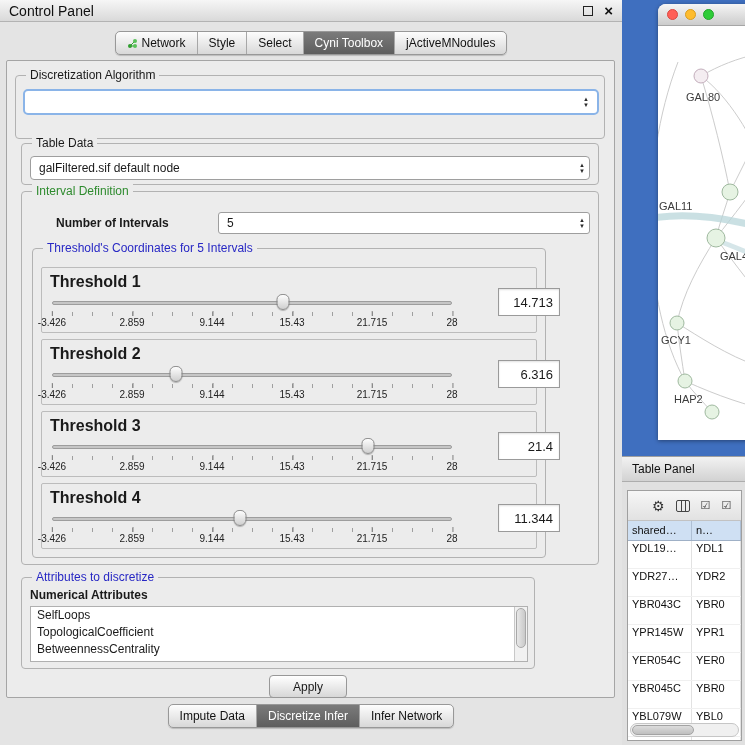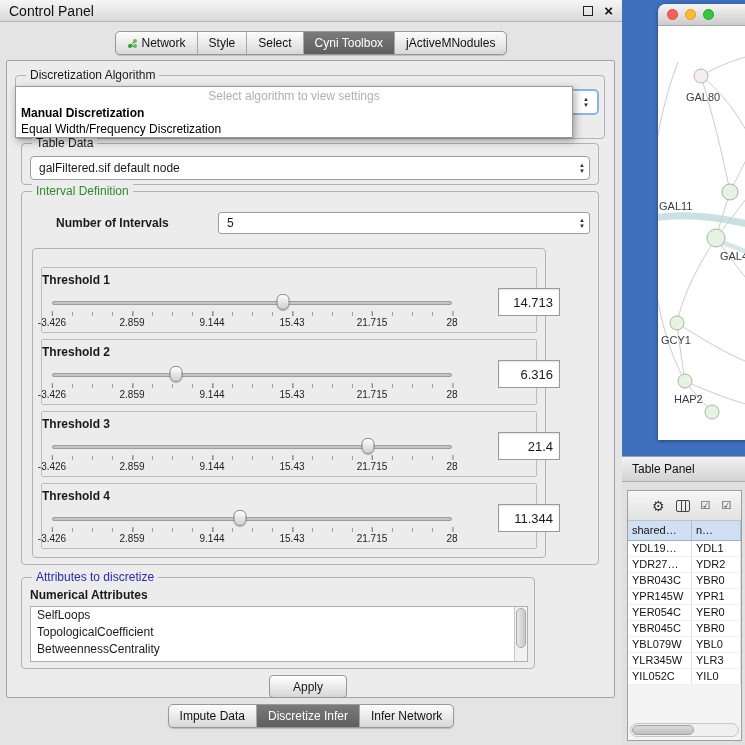--- a/index.html
+++ b/index.html
@@ -56,21 +56,21 @@
 
   
   .interval-group { left:14px; top:130px; width:578px; height:374px; }
   .noi-label { position:absolute; left:34px; top:24px; font-weight:bold; font-size:12px; }
   .noi-spinner { position:absolute; left:196px; top:20px; width:372px; height:22px; background:#fff;
     border:1px solid #9e9e9e; border-radius:3px; display:flex; align-items:center; padding-left:8px; font-size:12px; }
   .noi-value { flex:1; }
 
   .thr-group { position:absolute; left:10px; top:56px; width:514px; height:310px; border:1px solid #b2b2b2; border-radius:4px; }
   .thr-panel { position:absolute; left:8px; width:496px; height:66px; border:1px solid #bcbcbc; border-radius:2px; background:#ececec; }
-  .thr-label { position:absolute; left:0; top:5px; font-weight:bold; font-size:12px; }
+  .thr-label { position:absolute; left:8px; top:5px; font-weight:bold; font-size:16px; }
   .thr-slider { position:absolute; left:10px; top:26px; width:400px; height:18px; }
   .thr-track { position:absolute; left:0; right:0; top:7px; height:4px; background:#c6c6c6;
     border:1px solid #9d9d9d; border-radius:2px; }
   .thr-thumb { position:absolute; top:0; width:13px; height:16px; transform:translateX(-50%);
     background:linear-gradient(#fdfdfd,#cfcfcf); border:1px solid #8e8e8e;
     border-radius:6px 6px 7px 7px; box-shadow:0 1px 1px rgba(0,0,0,.25); }
   .thr-ticks { position:absolute; left:10px; top:44px; width:400px; height:16px; }
   .thr-minor { position:absolute; left:0; right:0; top:0; height:4px;
     background-image:repeating-linear-gradient(to right,#9f9f9f 0,#9f9f9f 1px,transparent 1px,transparent 20px); }
   .tick-label { position:absolute; top:5px; transform:translateX(-50%); font-size:10px; color:#222; white-space:nowrap; }
@@ -115,21 +115,21 @@
   .tp-toolbar { height:30px; background:linear-gradient(#f6f6f6,#e2e2e2); border-bottom:1px solid #c2c2c2;
     display:flex; align-items:center; gap:11px; padding-left:24px; }
   .tb-icon { font-size:14px; color:#333; line-height:14px; }
   .tb-cols { width:14px; height:12px; border:1.5px solid #444; border-radius:2px; position:relative; }
   .tb-cols::before { content:''; position:absolute; left:4px; top:0; width:1.5px; height:100%; background:#444; }
   .tb-cols::after { content:''; position:absolute; left:8px; top:0; width:1.5px; height:100%; background:#444; }
   .tb-check { font-size:11px; color:#333; }
   .tp-grid { width:113px; }
   .tp-hrow { display:flex; height:20px; background:#cfe0f3; border-bottom:1px solid #9fb0c6; }
   .tp-hcell { font-size:11px; color:#111; padding:3px 0 0 4px; border-right:1px solid #aebfd4; overflow:hidden; white-space:nowrap; }
-  .tp-row { display:flex; height:16px; background:#fff; border-bottom:1px solid #f0f0f0; }
+  .tp-row { display:flex; height:28px; background:#fff; border-bottom:1px solid #f0f0f0; }
   .tp-cell { font-size:11px; color:#111; padding:1px 0 0 4px; border-right:1px solid #e2e2e2; overflow:hidden; white-space:nowrap; }
   .c1 { width:64px; } .c2 { flex:1; }
   .tp-hscroll { position:absolute; left:2px; right:2px; bottom:3px; height:14px; background:#f0f0f0;
     border:1px solid #c6c6c6; border-radius:7px; }
   .tp-hthumb { position:absolute; left:1px; top:1px; width:58%; height:10px;
     background:linear-gradient(#dcdcdc,#bfbfbf); border:1px solid #a3a3a3; border-radius:5px; }
 </style>
 </head>
 <body>
 
@@ -176,25 +176,20 @@
       <div class="group algo-group">
         <span class="group-title">Discretization Algorithm</span>
       </div>
       <div class="combo-behind">
         <span class="stepper">
           <span>▲</span>
           <span>▼</span>
         </span>
       </div>
 
-      <div class="dropdown-popup">
-        <div class="popup-prompt">Select algorithm to view settings</div>
-        <div class="popup-opt bold">Manual Discretization</div>
-        <div class="popup-opt">Equal Width/Frequency Discretization</div>
-      </div>
 
       <div class="group td-group">
         <span class="group-title">Table Data</span>
         <div class="combo">
           <span class="combo-text">galFiltered.sif default node</span>
           <span class="stepper">
             <span>▲</span>
             <span>▼</span>
           </span>
         </div>
@@ -206,20 +201,21 @@
         <span class="noi-label">Number of Intervals</span>
         <div class="noi-spinner">
           <span class="noi-value">5</span>
           <span class="stepper">
             <span>▲</span>
             <span>▼</span>
           </span>
         </div>
 
         <div class="thr-group">
+          <span class="group-title gt-blue">Threshold's Coordinates for 5 Intervals</span>
 
           <div class="thr-panel" style="top:18px">
             <span class="thr-label">Threshold 1</span>
             <div class="thr-slider">
               <div class="thr-track"></div>
               <div class="thr-thumb" style="left: 57.7197%;"></div>
             </div>
             <div class="thr-ticks">
               <div class="thr-minor"></div>
               <span class="tick-label t0">-3.426</span>

